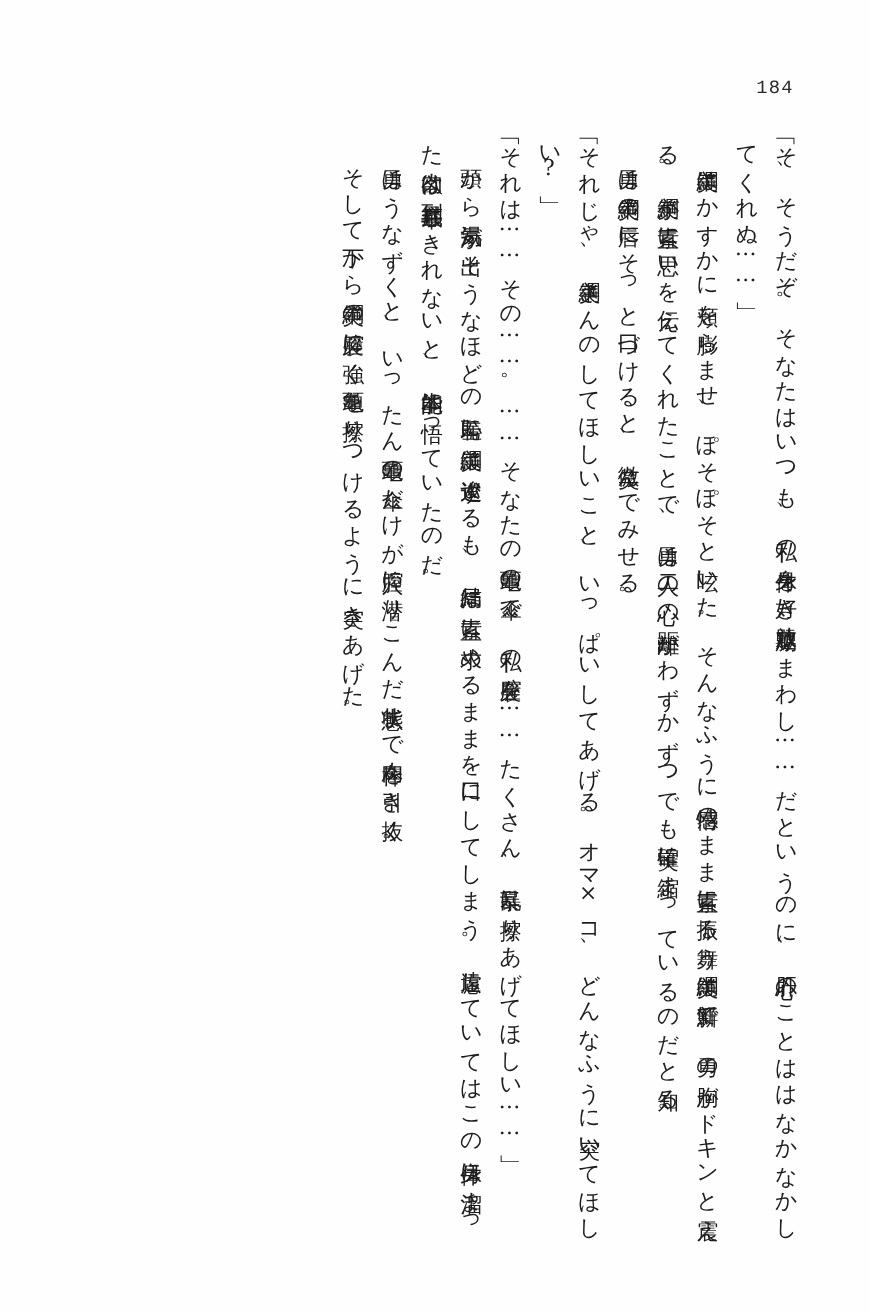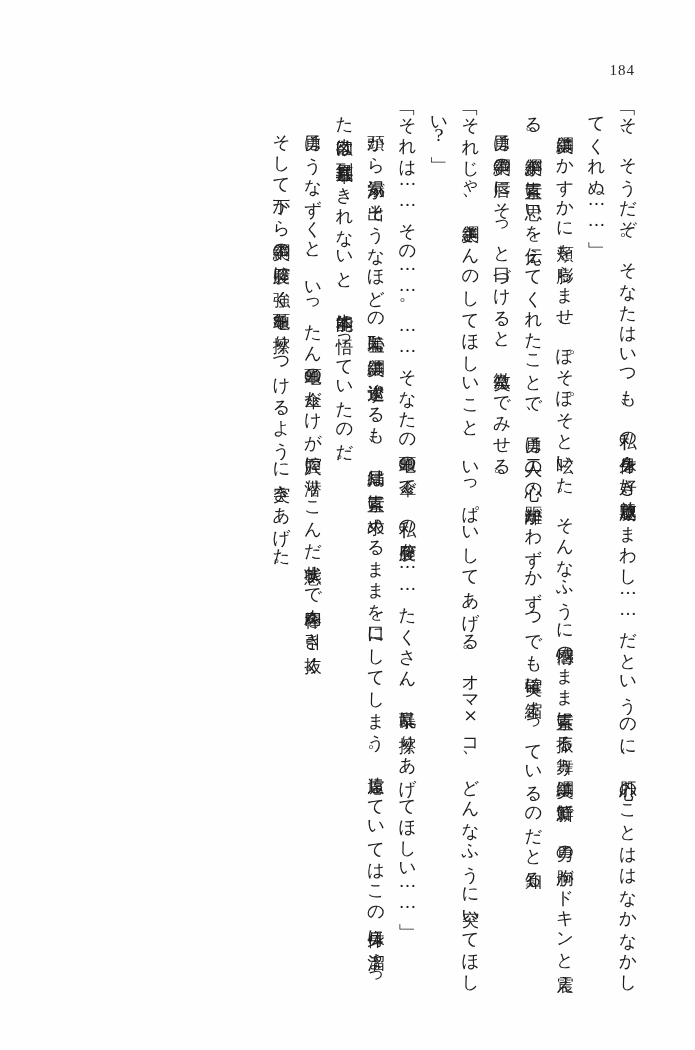--- a/index.html
+++ b/index.html
@@ -21,21 +21,21 @@
     background: #fefefe;
     box-sizing: border-box;
   }
   .page-number {
     position: absolute;
     top: 62px;
     right: 60px;
     font-size: 15px;
     letter-spacing: 1px;
     color: #2a2a2a;
-    font-family: Liberation Serif, serif;
+    font-family: Liberation Mono, monospace;
   }
   .body-text {
     position: absolute;
     top: 104px;
     left: 46px;
     right: 52px;
     height: 880px;
     writing-mode: vertical-rl;
     text-orientation: upright;
     font-size: 17.5px;

